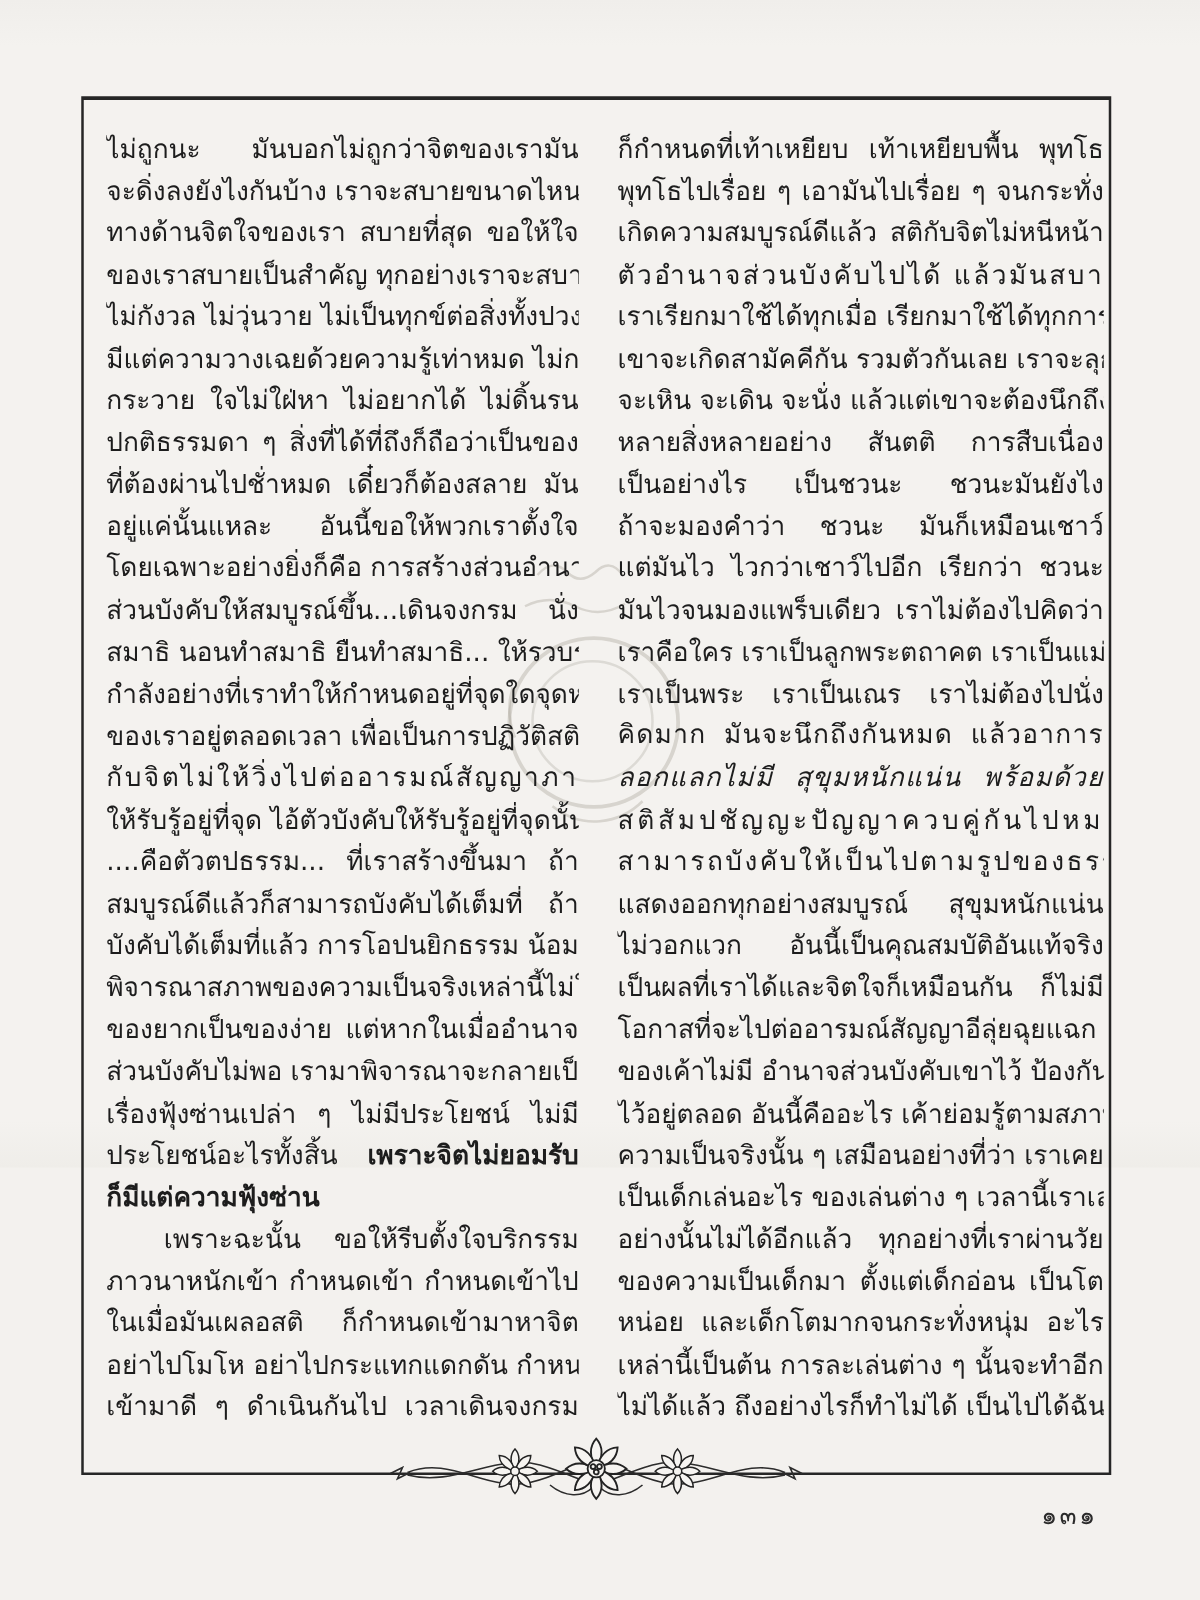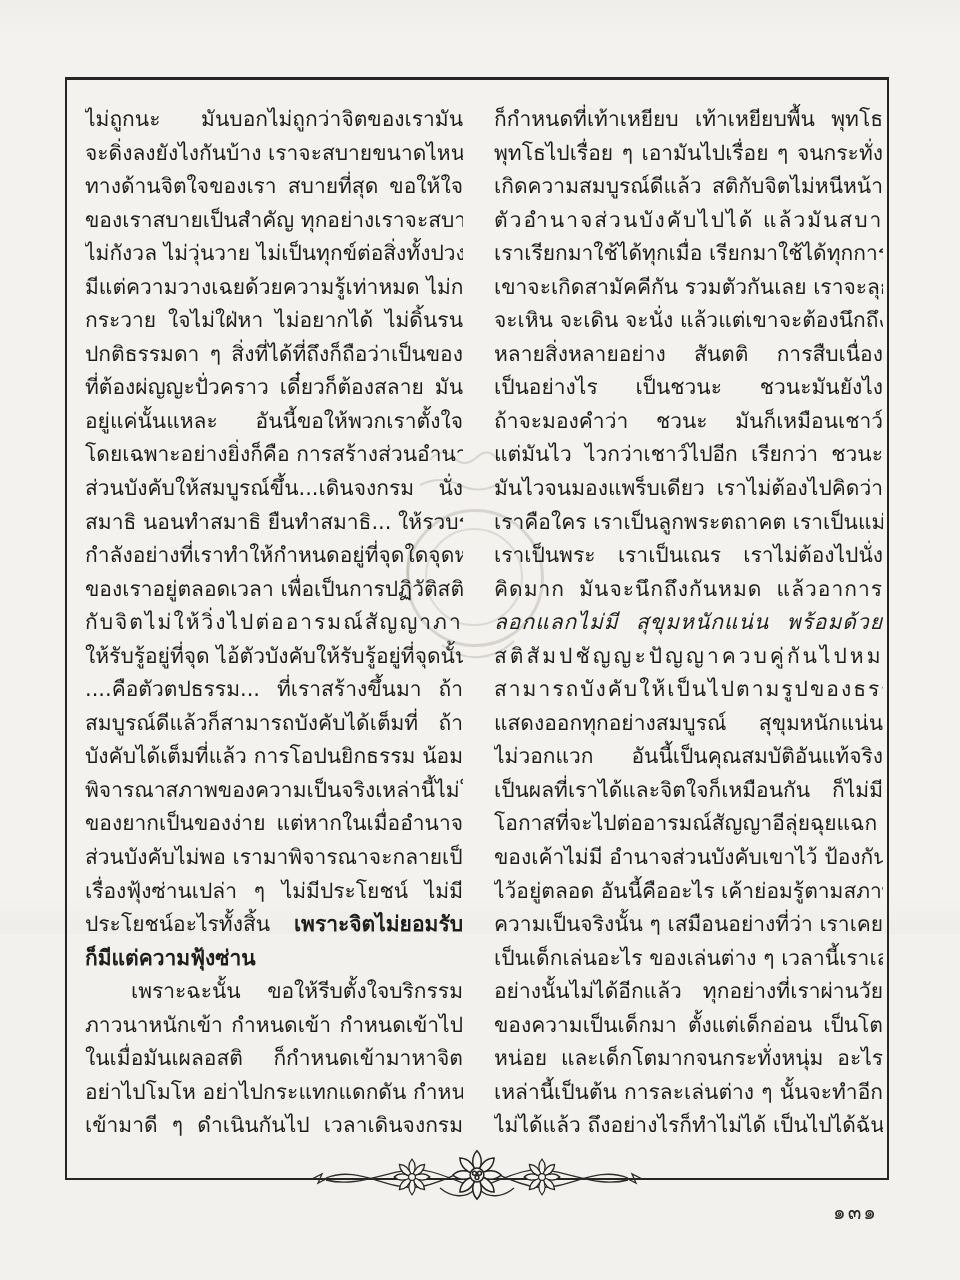--- a/index.html
+++ b/index.html
@@ -91,21 +91,21 @@
 
   <div class="col col-left">
       <div class="line"><span>ไม่ถูกนะ มันบอกไม่ถูกว่าจิตของเรามัน</span></div>
       <div class="line"><span>จะดิ่งลงยังไงกันบ้าง เราจะสบายขนาดไหน</span></div>
       <div class="line"><span>ทางด้านจิตใจของเรา สบายที่สุด ขอให้ใจ</span></div>
       <div class="line"><span>ของเราสบายเป็นสำคัญ ทุกอย่างเราจะสบาย</span></div>
       <div class="line"><span>ไม่กังวล ไม่วุ่นวาย ไม่เป็นทุกข์ต่อสิ่งทั้งปวง</span></div>
       <div class="line"><span>มีแต่ความวางเฉยด้วยความรู้เท่าหมด ไม่กระวน</span></div>
       <div class="line"><span>กระวาย ใจไม่ใฝ่หา ไม่อยากได้ ไม่ดิ้นรน</span></div>
       <div class="line"><span>ปกติธรรมดา ๆ สิ่งที่ได้ที่ถึงก็ถือว่าเป็นของ</span></div>
-      <div class="line"><span>ที่ต้องผ่ญญะปั่วคราว เดี๋ยวก็ต้องสลาย มัน</span></div>
+      <div class="line"><span>ที่ต้องผ่านไปชั่าหมด เดี๋ยวก็ต้องสลาย มัน</span></div>
       <div class="line"><span>อยู่แค่นั้นแหละ อันนี้ขอให้พวกเราตั้งใจ</span></div>
       <div class="line"><span>โดยเฉพาะอย่างยิ่งก็คือ การสร้างส่วนอำนาจ</span></div>
       <div class="line"><span>ส่วนบังคับให้สมบูรณ์ขึ้น...เดินจงกรม นั่ง</span></div>
       <div class="line"><span>สมาธิ นอนทำสมาธิ ยืนทำสมาธิ... ให้รวบรวม</span></div>
       <div class="line"><span>กำลังอย่างที่เราทำให้กำหนดอยู่ที่จุดใดจุดหนึ่ง</span></div>
       <div class="line"><span>ของเราอยู่ตลอดเวลา เพื่อเป็นการปฏิวัติสติ</span></div>
       <div class="line" style="letter-spacing: 2px;"><span>กับจิตไม่ให้วิ่งไปต่ออารมณ์สัญญาภายนอก</span></div>
       <div class="line"><span>ให้รับรู้อยู่ที่จุด ไอ้ตัวบังคับให้รับรู้อยู่ที่จุดนั้น</span></div>
       <div class="line"><span>....คือตัวตปธรรม... ที่เราสร้างขึ้นมา ถ้า</span></div>
       <div class="line"><span>สมบูรณ์ดีแล้วก็สามารถบังคับได้เต็มที่ ถ้า</span></div>
@@ -130,21 +130,21 @@
       <div class="line"><span>เราเรียกมาใช้ได้ทุกเมื่อ เรียกมาใช้ได้ทุกการ</span></div>
       <div class="line"><span>เขาจะเกิดสามัคคีกัน รวมตัวกันเลย เราจะลุก</span></div>
       <div class="line"><span>จะเหิน จะเดิน จะนั่ง แล้วแต่เขาจะต้องนึกถึง</span></div>
       <div class="line"><span>หลายสิ่งหลายอย่าง สันตติ การสืบเนื่อง</span></div>
       <div class="line"><span>เป็นอย่างไร เป็นชวนะ ชวนะมันยังไง</span></div>
       <div class="line"><span>ถ้าจะมองคำว่า ชวนะ มันก็เหมือนเชาว์</span></div>
       <div class="line"><span>แต่มันไว ไวกว่าเชาว์ไปอีก เรียกว่า ชวนะ</span></div>
       <div class="line"><span>มันไวจนมองแพร็บเดียว เราไม่ต้องไปคิดว่า</span></div>
       <div class="line"><span>เราคือใคร เราเป็นลูกพระตถาคต เราเป็นแม่ชี</span></div>
       <div class="line"><span>เราเป็นพระ เราเป็นเณร เราไม่ต้องไปนั่ง</span></div>
-      <div class="line" style="letter-spacing: 1px;"><span>คิดมาก มันจะนึกถึงกันหมด แล้วอาการ</span></div>
+      <div class="line" style="letter-spacing: 1px; font-family: Liberation Mono, monospace;"><span>คิดมาก มันจะนึกถึงกันหมด แล้วอาการ</span></div>
       <div class="line" style="letter-spacing: 1px; font-style: italic;"><span>ลอกแลกไม่มี สุขุมหนักแน่น พร้อมด้วย</span></div>
       <div class="line" style="letter-spacing: 3px;"><span>สติสัมปชัญญะปัญญาควบคู่กันไปหมด</span></div>
       <div class="line" style="letter-spacing: 2px;"><span>สามารถบังคับให้เป็นไปตามรูปของธรรม</span></div>
       <div class="line"><span>แสดงออกทุกอย่างสมบูรณ์ สุขุมหนักแน่น</span></div>
       <div class="line"><span>ไม่วอกแวก อันนี้เป็นคุณสมบัติอันแท้จริง</span></div>
       <div class="line"><span>เป็นผลที่เราได้และจิตใจก็เหมือนกัน ก็ไม่มี</span></div>
       <div class="line"><span>โอกาสที่จะไปต่ออารมณ์สัญญาอีลุ่ยฉุยแฉก</span></div>
       <div class="line"><span>ของเค้าไม่มี อำนาจส่วนบังคับเขาไว้ ป้องกัน</span></div>
       <div class="line"><span>ไว้อยู่ตลอด อันนี้คืออะไร เค้าย่อมรู้ตามสภาพ</span></div>
       <div class="line"><span>ความเป็นจริงนั้น ๆ เสมือนอย่างที่ว่า เราเคย</span></div>

